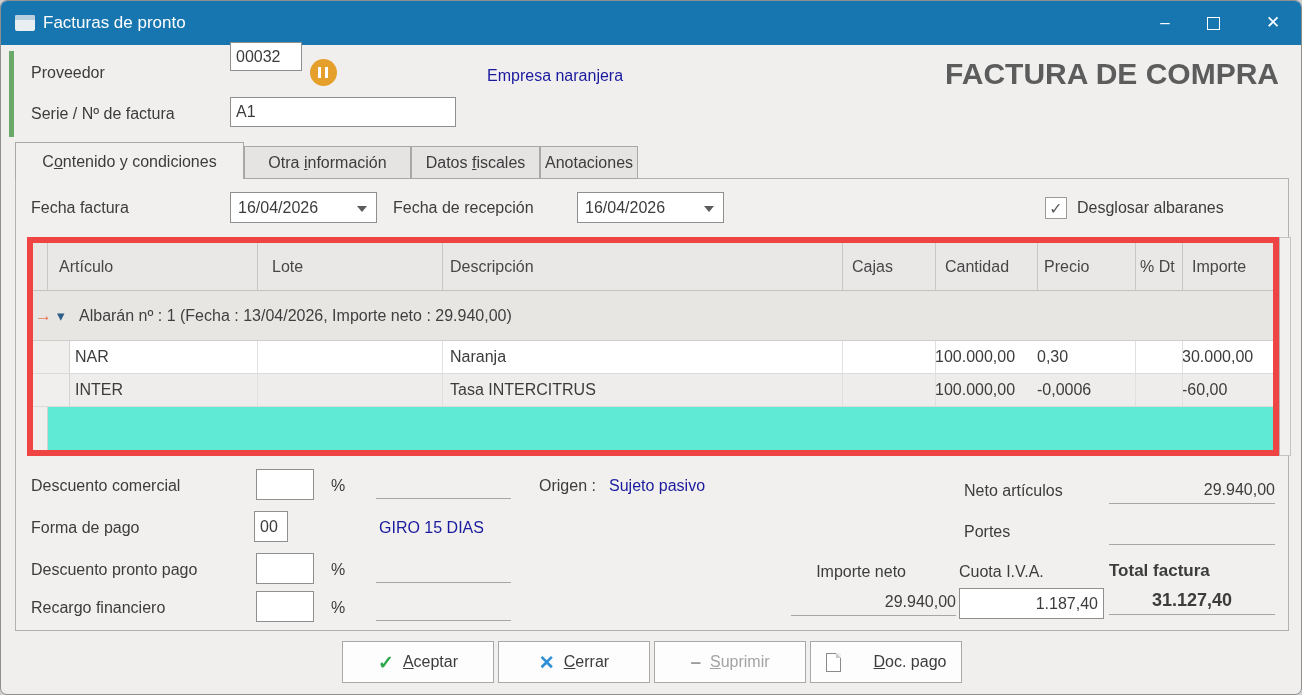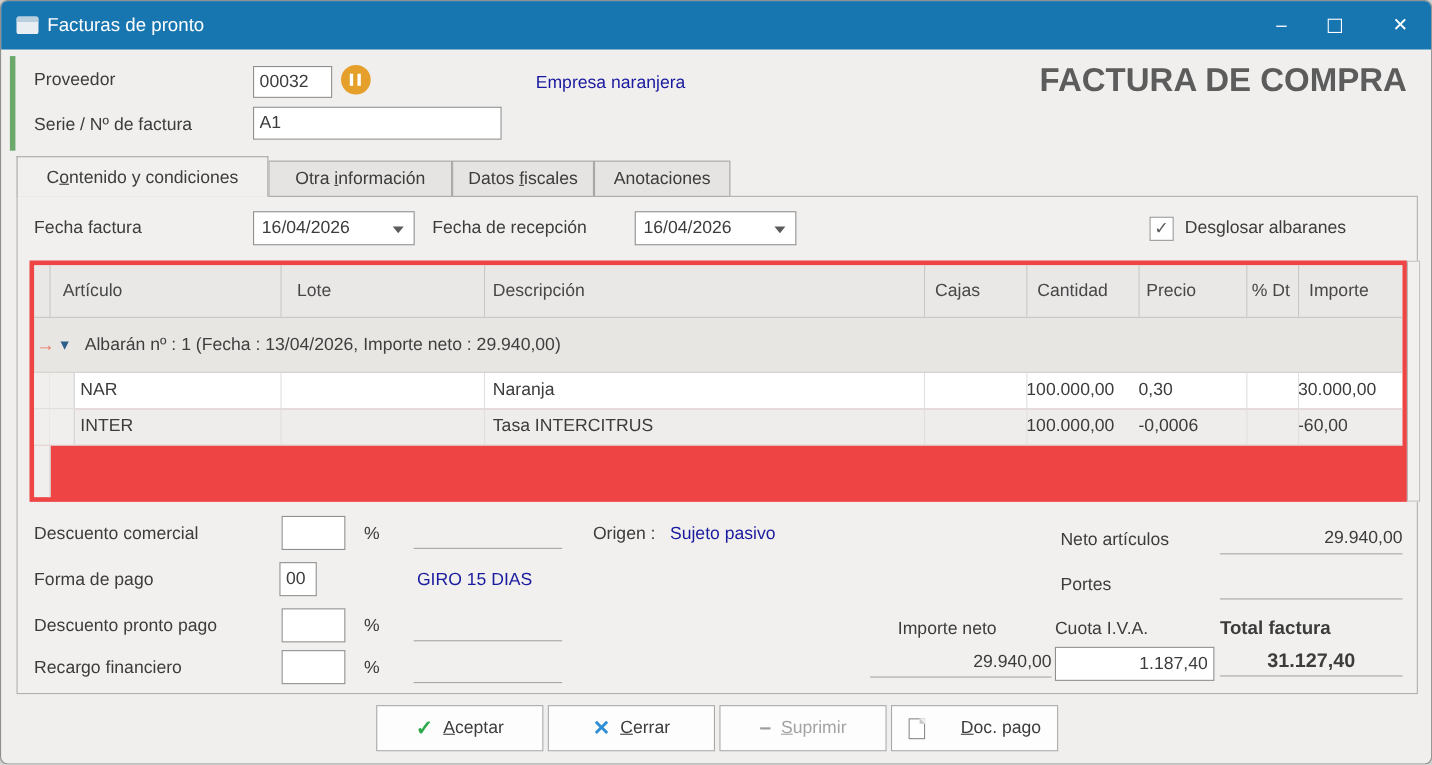--- a/index.html
+++ b/index.html
@@ -20,21 +20,21 @@
   .formtitle{right:22px;top:56px;font-size:30px;font-weight:700;color:#5c5c5c;}
   .frame{left:14px;top:177px;width:1274px;height:453px;border:1px solid #b3b1af;background:#f1f0ee;}
   .tab{height:33px;top:145px;background:#e6e4e3;border:1px solid #a8a8a8;z-index:1;
        text-align:center;font-size:16px;color:#3c3c3c;line-height:31px;cursor:default;}
   .tab.active{top:141px;height:37px;background:#f1f0ee;border-bottom:none;z-index:3;line-height:37px;}
   .combo{background:#fff;border:1px solid #8f8f8f;height:31px;line-height:29px;font-size:16px;color:#3c3c3c;padding-left:7px;}
   .droparrow{position:absolute;right:9px;top:13px;width:0;height:0;border-left:5px solid transparent;
              border-right:5px solid transparent;border-top:6px solid #5c5c5c;}
   .checkbox{width:22px;height:22px;background:#fff;border:1px solid #9a9a9a;text-align:center;
             line-height:22px;font-size:16px;color:#5a5a5a;}
-  .tableborder{border:4px solid #ef4444;background:#ef4444;}
+  .tableborder{border:6px solid #ef4444;background:#5eead4;}
   .thead{background:#eae8e7;border-bottom:1px solid #c5c3c1;}
   .hcell{font-size:16px;color:#474747;line-height:48px;white-space:nowrap;overflow:hidden;}
   .vline{position:absolute;top:0;bottom:0;width:1px;background:#c9c7c5;}
   .grouprow{background:#e8e6e3;border-bottom:1px solid #cfcdcb;font-size:16px;color:#3f3f3f;line-height:49px;}
   .drow{font-size:16px;color:#3c3c3c;line-height:32px;border-bottom:1px solid #dddbd9;}
   .dcell{position:absolute;top:0;height:100%;white-space:nowrap;overflow:hidden;}
   .num{text-align:left;}
   .gutter{position:absolute;top:0;bottom:0;background:#f0efee;border-right:1px solid #d5d3d1;}
   .scrollbar{background:#f1f0ee;border:1px solid #c5c3c1;border-left:1px solid #b9b7b5;}
   .blankline{border-bottom:1px solid #a8a6a4;}
@@ -67,40 +67,40 @@
     <div class="abs wbtn" style="left:1190px;">
       <span class="maxglyph"></span>
     </div>
     <div class="abs wbtn" style="left:1250px;">
       <span>✕</span>
     </div>
   </div>
 
   <div class="abs greenbar"></div>
   <div class="abs lbl" style="left:30px;top:63px;">Proveedor</div>
-  <input class="abs input" style="left: 229px; top: 59px; width: 72px; height: 29px;" value="00032">
+  <input class="abs input" style="left: 229px; top: 41px; width: 72px; height: 29px;" value="00032">
   <div class="abs pausebtn" style="left:309px;top:58px;">
     <i style="left:8px;"></i>
       <i style="left:15px;"></i>
   </div>
   <div class="abs lbl navy" style="left:486px;top:66px;">Empresa naranjera</div>
   <div class="abs formtitle">FACTURA DE COMPRA</div>
   <div class="abs lbl" style="left:30px;top:104px;">Serie / Nº de factura</div>
   <input class="abs input" style="left: 229px; top: 96px; width: 226px; height: 30px;" value="A1">
 
   <div class="abs tab active" style="left:14px;width:229px;">
     <span>C</span><u>o</u><span>ntenido y condiciones</span>
   </div>
   <div class="abs tab" style="left:243px;width:167px;">
     <span>Otra </span><u>i</u><span>nformación</span>
   </div>
   <div class="abs tab" style="left:410px;width:129px;">
     <span>Datos </span><u>f</u><span>iscales</span>
   </div>
-  <div class="abs tab" style="left:539px;width:124px;">
+  <div class="abs tab" style="left:539px;width:98px;">
     <span>Anotaciones</span>
   </div>
 
   <div class="abs frame"></div>
 
   <div class="abs lbl" style="left:30px;top:198px;">Fecha factura</div>
   <div class="abs combo" style="left:229px;top:191px;width:147px;">
     <span>16/04/2026</span>
     <span class="droparrow"></span>
   </div>

